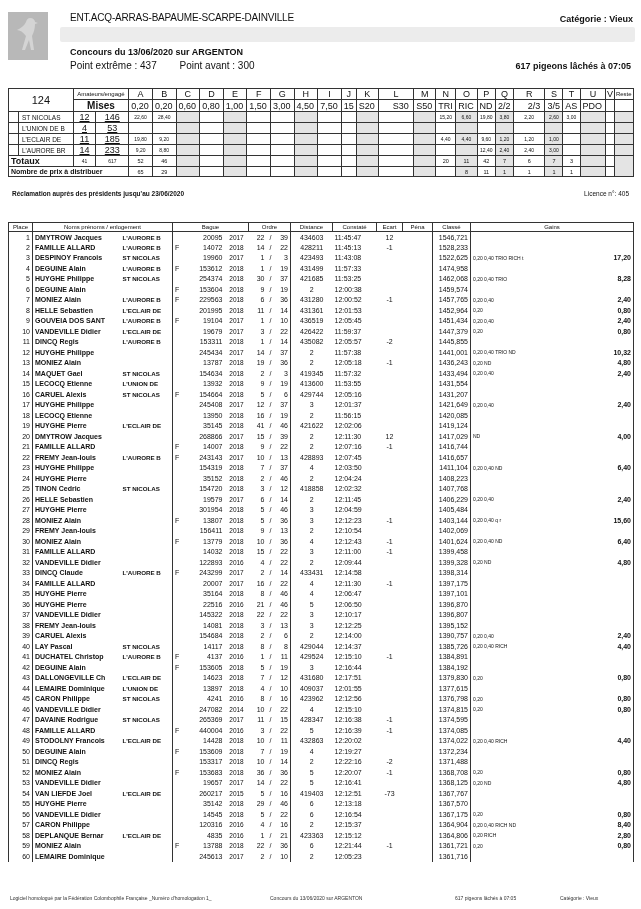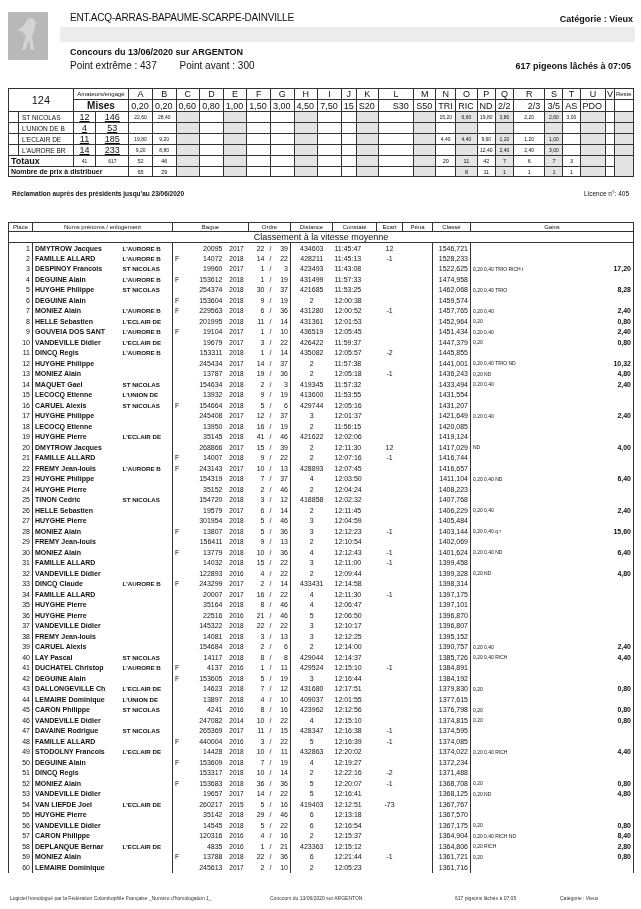--- a/index.html
+++ b/index.html
@@ -306,23 +306,20 @@
       <th colspan="2">Noms prénoms / enlogement</th>
       <th colspan="3">Bague</th>
       <th colspan="3">Ordre</th>
       <th>Distance</th>
       <th>Constaté</th>
       <th>Ecart</th>
       <th>Péna</th>
       <th>Classé</th>
       <th colspan="2">Gains</th>
     </tr>
-    <tr class="sub">
-      <td colspan="16">Classement à la vitesse moyenne</td>
-    </tr>
   </thead>
   <tbody class="rows" id="res-body">
       <tr>
         <td class="c-place">1</td>
         <td class="c-name">DMYTROW Jacques</td>
         <td class="c-club">L'AURORE B</td>
         <td class="c-f"></td>
         <td class="c-bague">20095</td>
         <td class="c-year">2017</td>
         <td class="c-o1">22</td>

